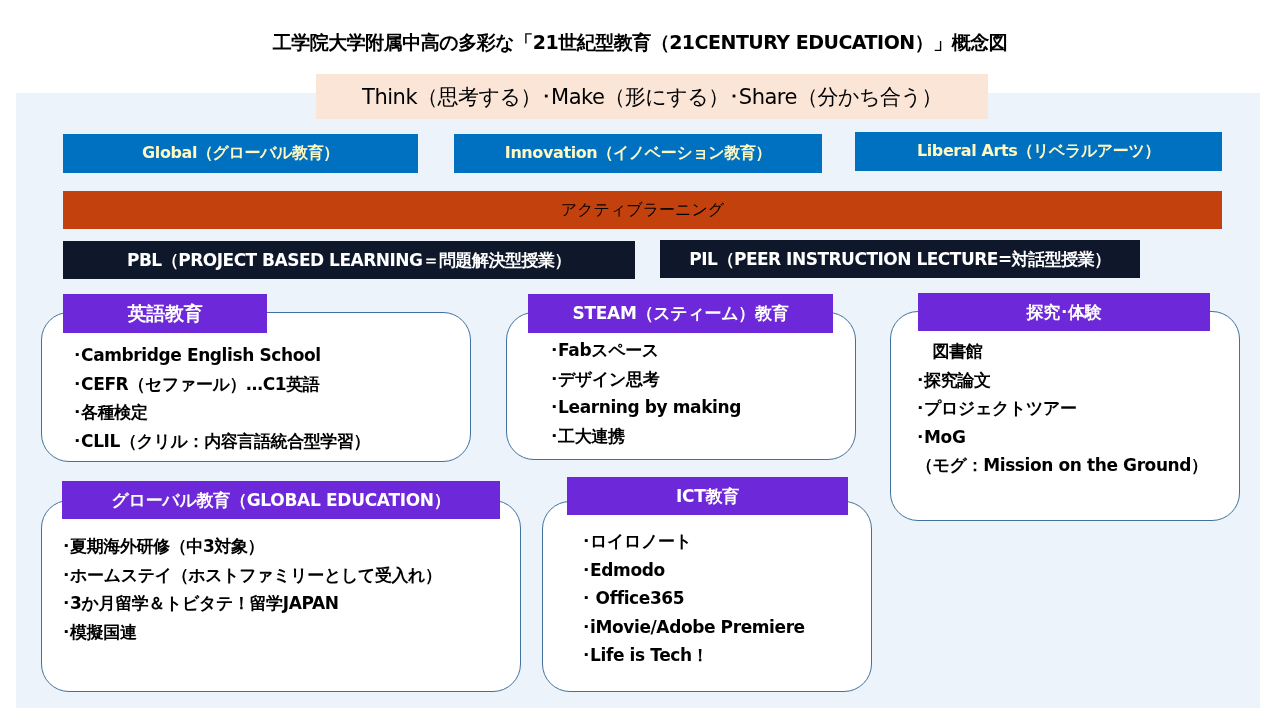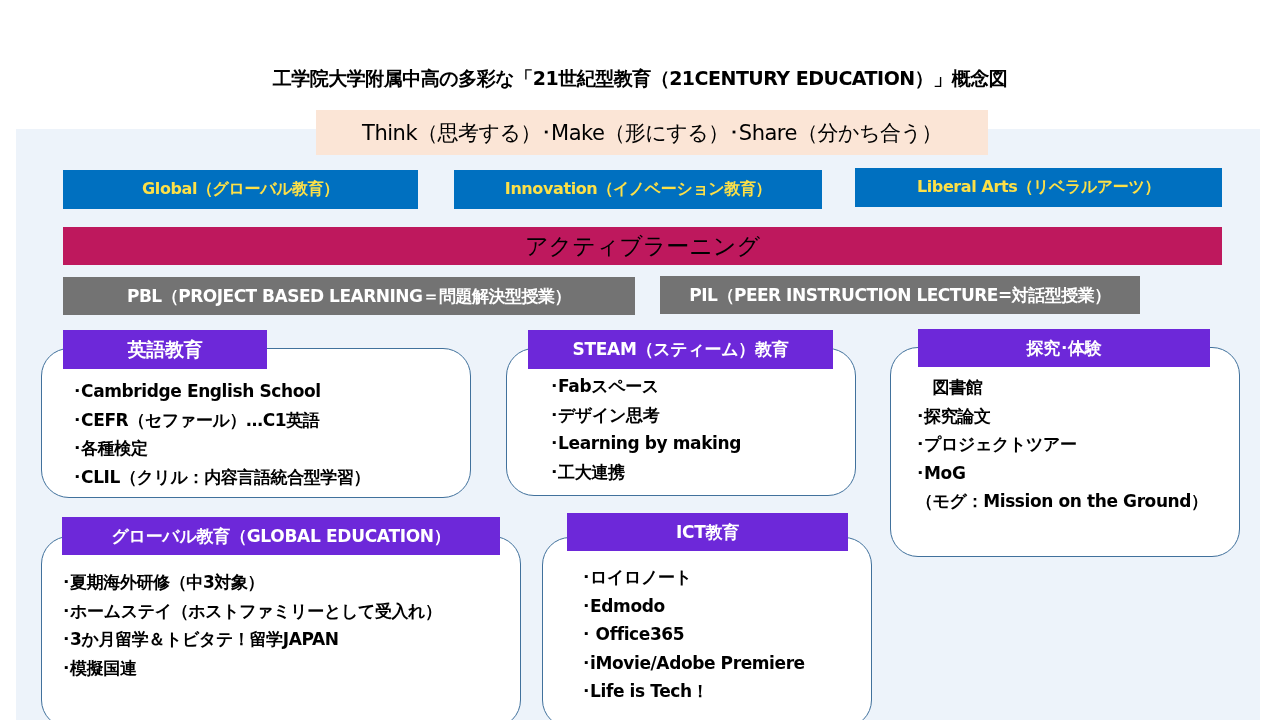--- a/index.html
+++ b/index.html
@@ -2,41 +2,41 @@
 <html><head>
 <meta charset="utf-8">
 <style>
   html, body { margin: 0; padding: 0; }
   body {
     width: 1280px; height: 720px; background: #ffffff;
     position: relative; overflow: hidden;
     font-family: "DejaVu Sans", "Liberation Sans", sans-serif;
     color: #000;
   }
-  .abs { position: absolute; box-sizing: border-box; margin-top: 36px; }
+  .abs { position: absolute; box-sizing: border-box; }
   .title {
     left: 0; top: 30px; width: 1280px; text-align: center;
     font-size: 19px; font-weight: bold; letter-spacing: -0.5px;
   }
   .panel { left: 16px; top: 93px; width: 1244px; height: 615px; background: #edf3fa; }
   .tms {
     left: 316px; top: 74px; width: 672px; height: 45px; background: #fbe5d6;
     display: flex; align-items: center; justify-content: center;
     font-size: 21px; letter-spacing: -0.5px;
   }
   .pillar {
-    background: #0070c0; color: #fde047; font-size: 16px; font-weight: bold;
+    background: #0070c0; color: #fef9c3; font-size: 16px; font-weight: bold;
     display: flex; align-items: center; justify-content: center; letter-spacing: -0.4px;
   }
   .active {
-    background: #be185d; font-size: 23px;
+    background: #c2410c; font-size: 16px;
     display: flex; align-items: center; justify-content: center;
   }
   .redbox {
-    background: #737373; color: #fff; font-size: 17px; font-weight: bold;
+    background: #0f172a; color: #fff; font-size: 17px; font-weight: bold;
     display: flex; align-items: center; justify-content: center; letter-spacing: -0.5px;
   }
   .card {
     background: #fff; border: 1.3px solid #41719c; border-radius: 28px;
   }
   .tab {
     background: #6d28d9; color: #fff; font-size: 17px; font-weight: bold;
     display: flex; align-items: center; justify-content: center; letter-spacing: -0.3px;
   }
   .list { font-size: 17px; font-weight: bold; line-height: 28.5px; white-space: nowrap; letter-spacing: -0.4px; }

